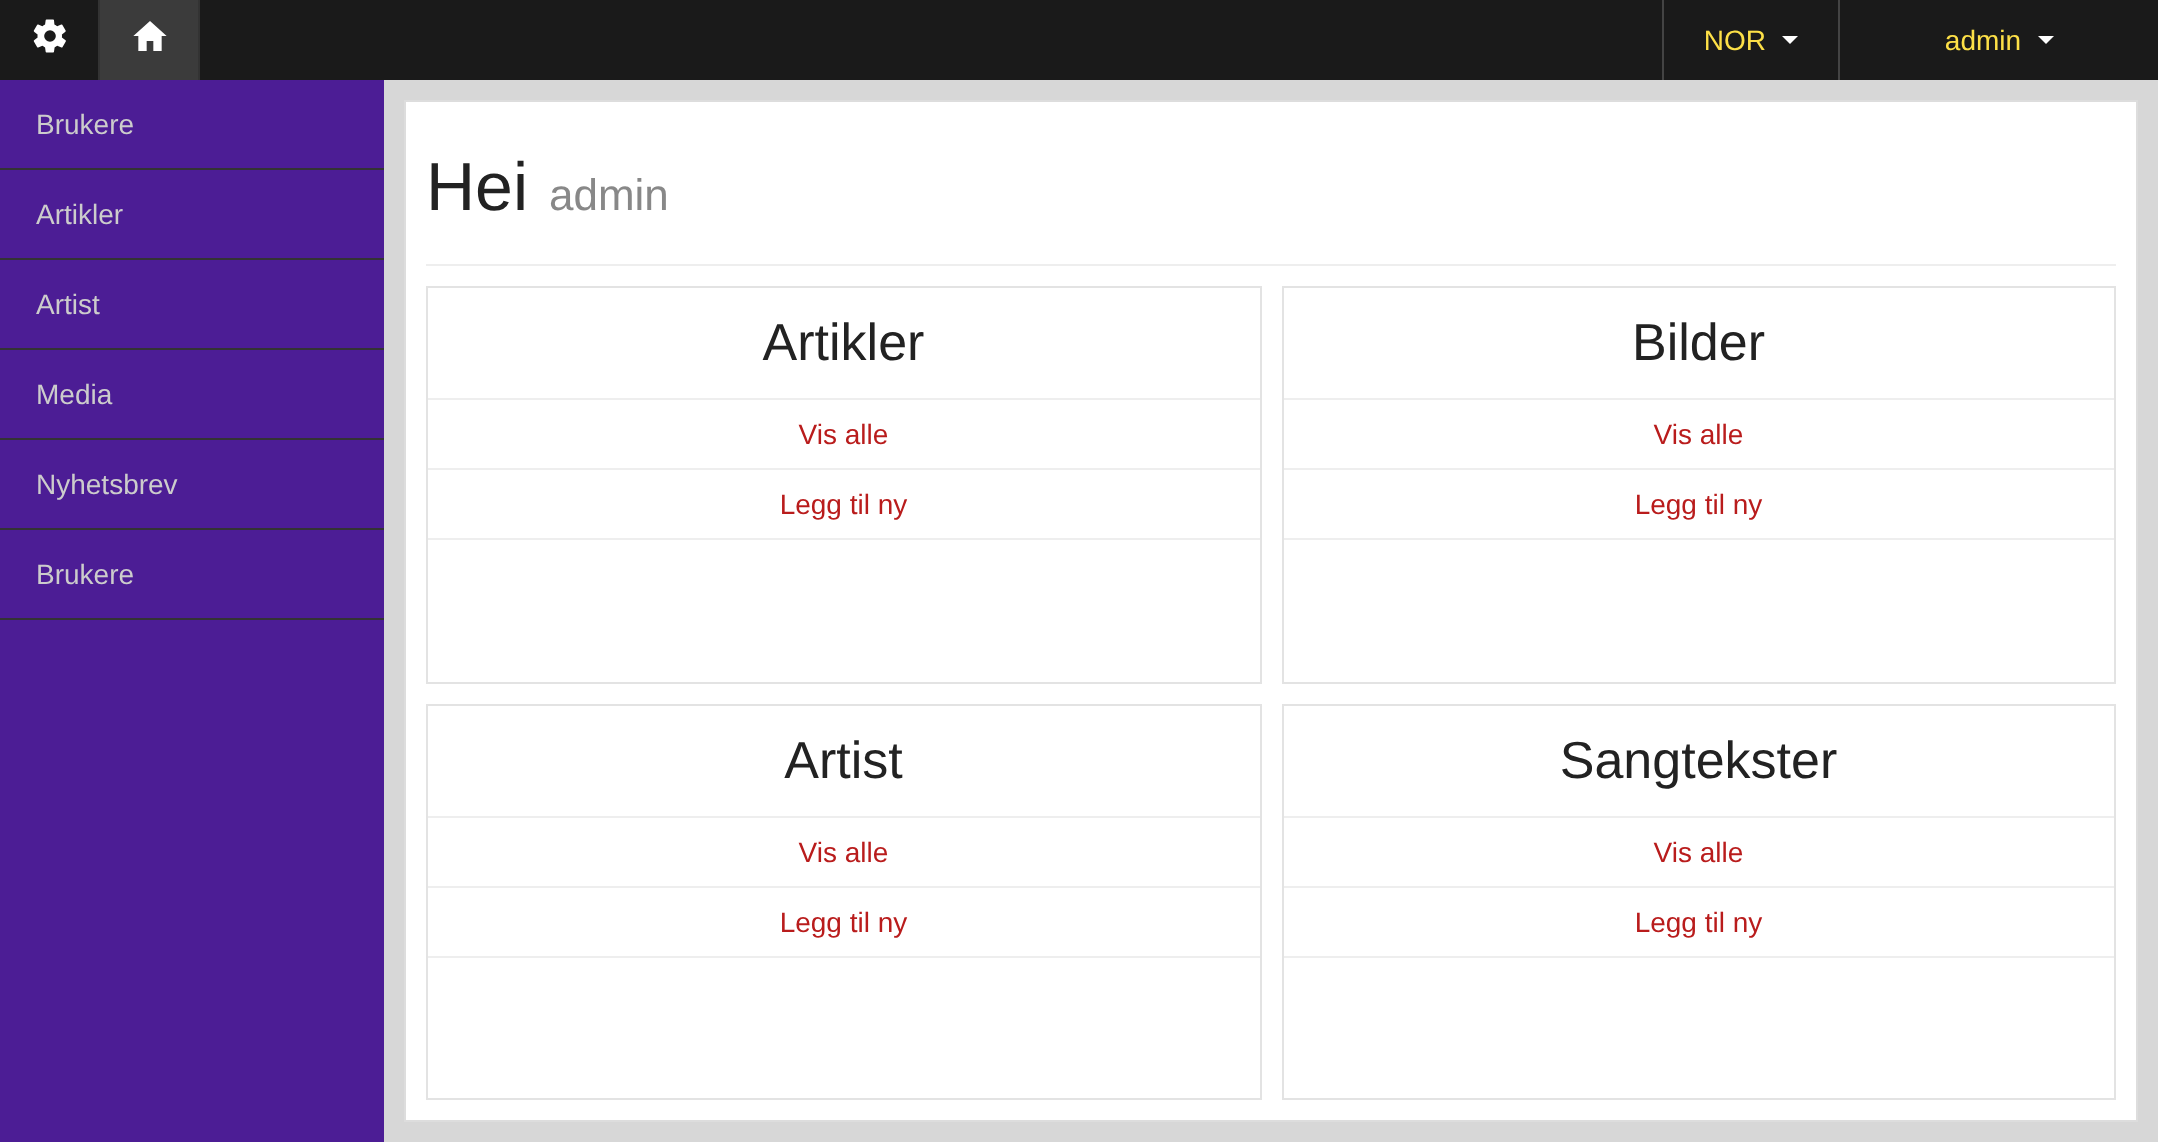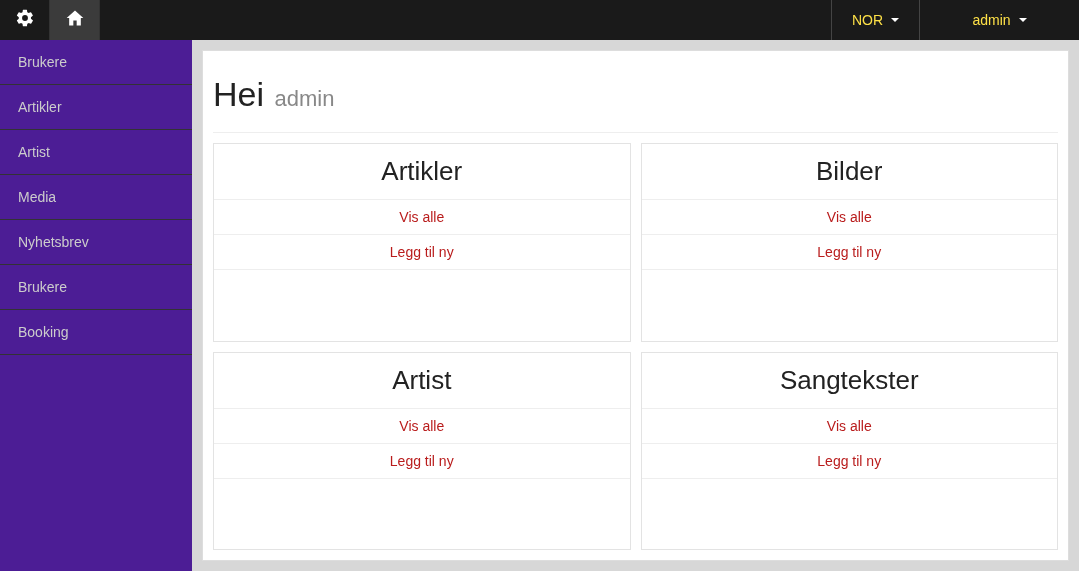--- a/index.html
+++ b/index.html
@@ -143,21 +143,20 @@
 </div>
 
 <div class="body-row">
   <div class="sidebar">
     <div class="side-item">Brukere</div>
     <div class="side-item">Artikler</div>
     <div class="side-item">Artist</div>
     <div class="side-item">Media</div>
     <div class="side-item">Nyhetsbrev</div>
     <div class="side-item">Brukere</div>
-    <div class="side-item">Booking</div>
   </div>
 
   <div class="main">
     <div class="main-inner">
       <div class="greeting">
         <span class="big">Hei</span>
         <span class="sub">admin</span>
       </div>
 
       <div class="card-grid">

